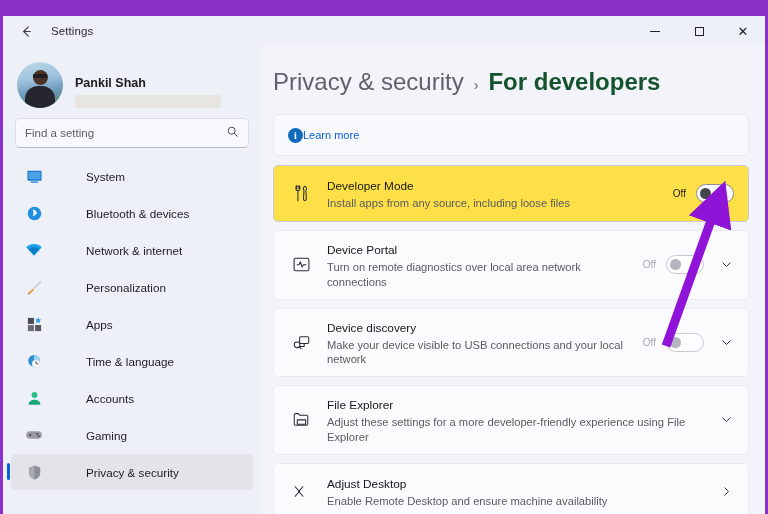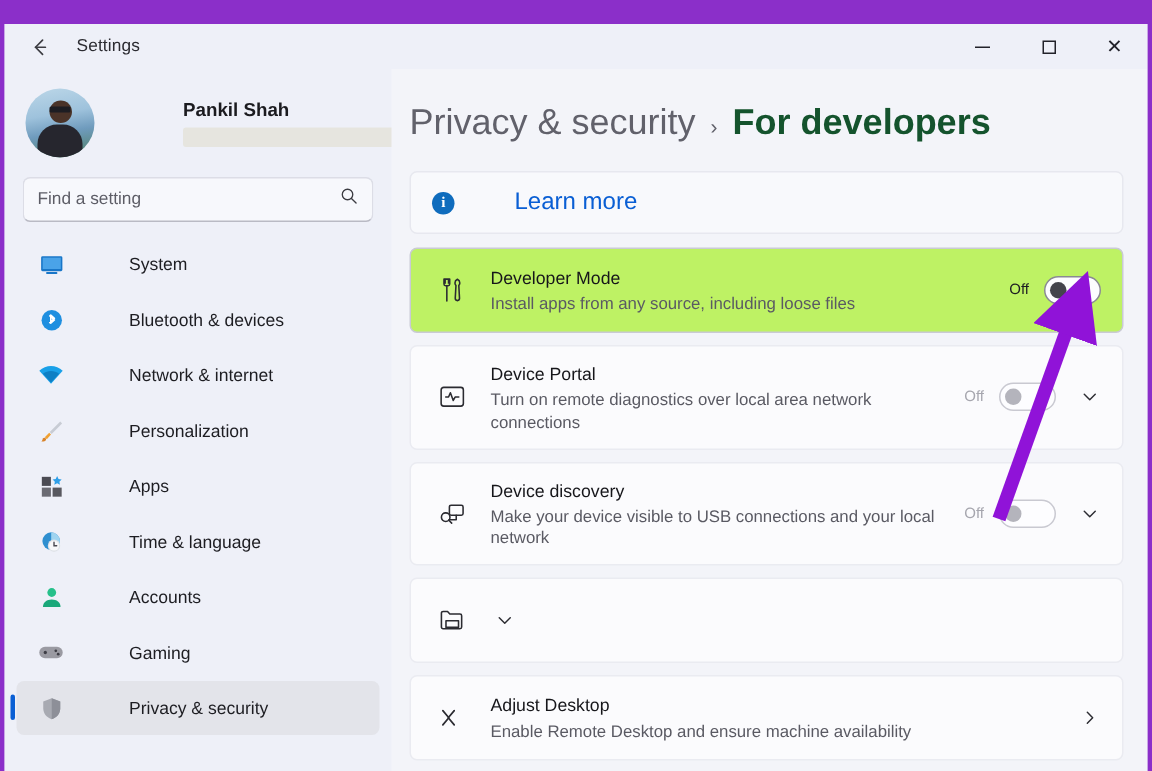--- a/index.html
+++ b/index.html
@@ -44,21 +44,21 @@
   .wc .bar { width: 10px; height: 1px; background: #22222a; }
   .wc .sq { width: 9px; height: 9px; border: 1px solid #22222a; }
   .wc .x { font-size: 13px; color: #22222a; line-height: 1; font-family: "DejaVu Sans", sans-serif; }
 
   
   .sidebar {
     position: absolute; left: 0; top: 30px;
     width: 258px; height: 478px;
     background: #eef0f8;
   }
-  .profile { display: flex; align-items: center; padding: 10px 0 0 14px; height: 62px; gap: 47px; }
+  .profile { display: flex; align-items: flex-end; padding: 10px 0 0 14px; height: 62px; }
   .avatar {
     width: 46px; height: 46px; border-radius: 50%;
     overflow: hidden; flex: none;
     background: linear-gradient(170deg,#bcd7e8 0%,#9ec2dc 38%,#6f9bbd 62%,#4e7f62 100%);
     position: relative;
   }
   .avatar .head {
     position: absolute; left: 50%; top: 17%;
     width: 15px; height: 15px; margin-left: -7.5px;
     border-radius: 50%; background: #4a3328;
@@ -136,34 +136,34 @@
     display: flex; align-items: center; padding: 0 14px;
   }
   .info-icon {
     width: 15px; height: 15px; border-radius: 50%;
     background: #0f6cbd; flex: none;
     color: #fff; font-size: 10px; font-weight: bold;
     display: flex; align-items: center; justify-content: center;
     font-family: "Liberation Serif", serif;
   }
   .banner-text { margin-left: 14px; font-size: 11.5px; color: #24242a; flex: 1; }
-  .banner-link { font-size: 16px; color: #0a5fd4; cursor: pointer; margin-left: 40px; }
+  .banner-link { font-size: 11px; color: #0a5fd4; cursor: pointer; }
 
   .cards { margin: 9px 16px 0 12px; }
   .card {
     background: #fbfbfd;
     border: 1px solid #eaebf1;
     border-radius: 5px;
     margin-bottom: 8px;
     display: flex; align-items: center;
     padding: 0 14px;
     min-height: 57px;
     cursor: pointer;
   }
-  .card.hovered { border-color: #c9cad4; background: #bef264; }
+  .card.hovered { border-color: #c9cad4; background: #fde047; }
   .card-icon {
     width: 26px; flex: none;
     display: flex; align-items: center; justify-content: center;
     color: #2b2b31;
   }
   .card-body { flex: 1; margin-left: 13px; padding: 9px 0; }
   .card-title { font-size: 11.8px; color: #16161a; }
   .card-desc { font-size: 11.2px; color: #5a5a63; margin-top: 2px; line-height: 1.32; }
   .card-right { display: flex; align-items: center; flex: none; }
   .offlabel { font-size: 10px; color: #1d1d22; margin-right: 10px; }
@@ -436,20 +436,24 @@
         </span>
       </div>
 
       <div class="card">
         <span class="card-icon">
           <svg width="19" height="19" viewBox="0 0 20 20" fill="none" stroke="#2b2b31" stroke-width="1.1">
             <path d="M2.4 6.2V5c0-.7.5-1.2 1.2-1.2h3.1l1.6 1.8h7.1c.7 0 1.2.5 1.2 1.2v8c0 .7-.5 1.2-1.2 1.2H3.6c-.7 0-1.2-.5-1.2-1.2z" stroke-linejoin="round"></path>
             <path d="M5.6 10.4h8.8v4.6H5.6z" stroke-linejoin="round"></path>
           </svg>
         </span>
+        <span class="card-body">
+          <span class="card-title">File Explorer</span>
+          <div class="card-desc">Adjust these settings for a more developer-friendly experience using File Explorer</div>
+        </span>
         <span class="card-right">
           <span class="chev">
             <svg width="13" height="13" viewBox="0 0 16 16" fill="none">
                 <path d="M3.5 6l4.5 4.4L12.5 6" stroke="#2b2b31" stroke-width="1.2" stroke-linecap="round" stroke-linejoin="round"></path>
               </svg>
           </span>
         </span>
       </div>
 
       <div class="card">

